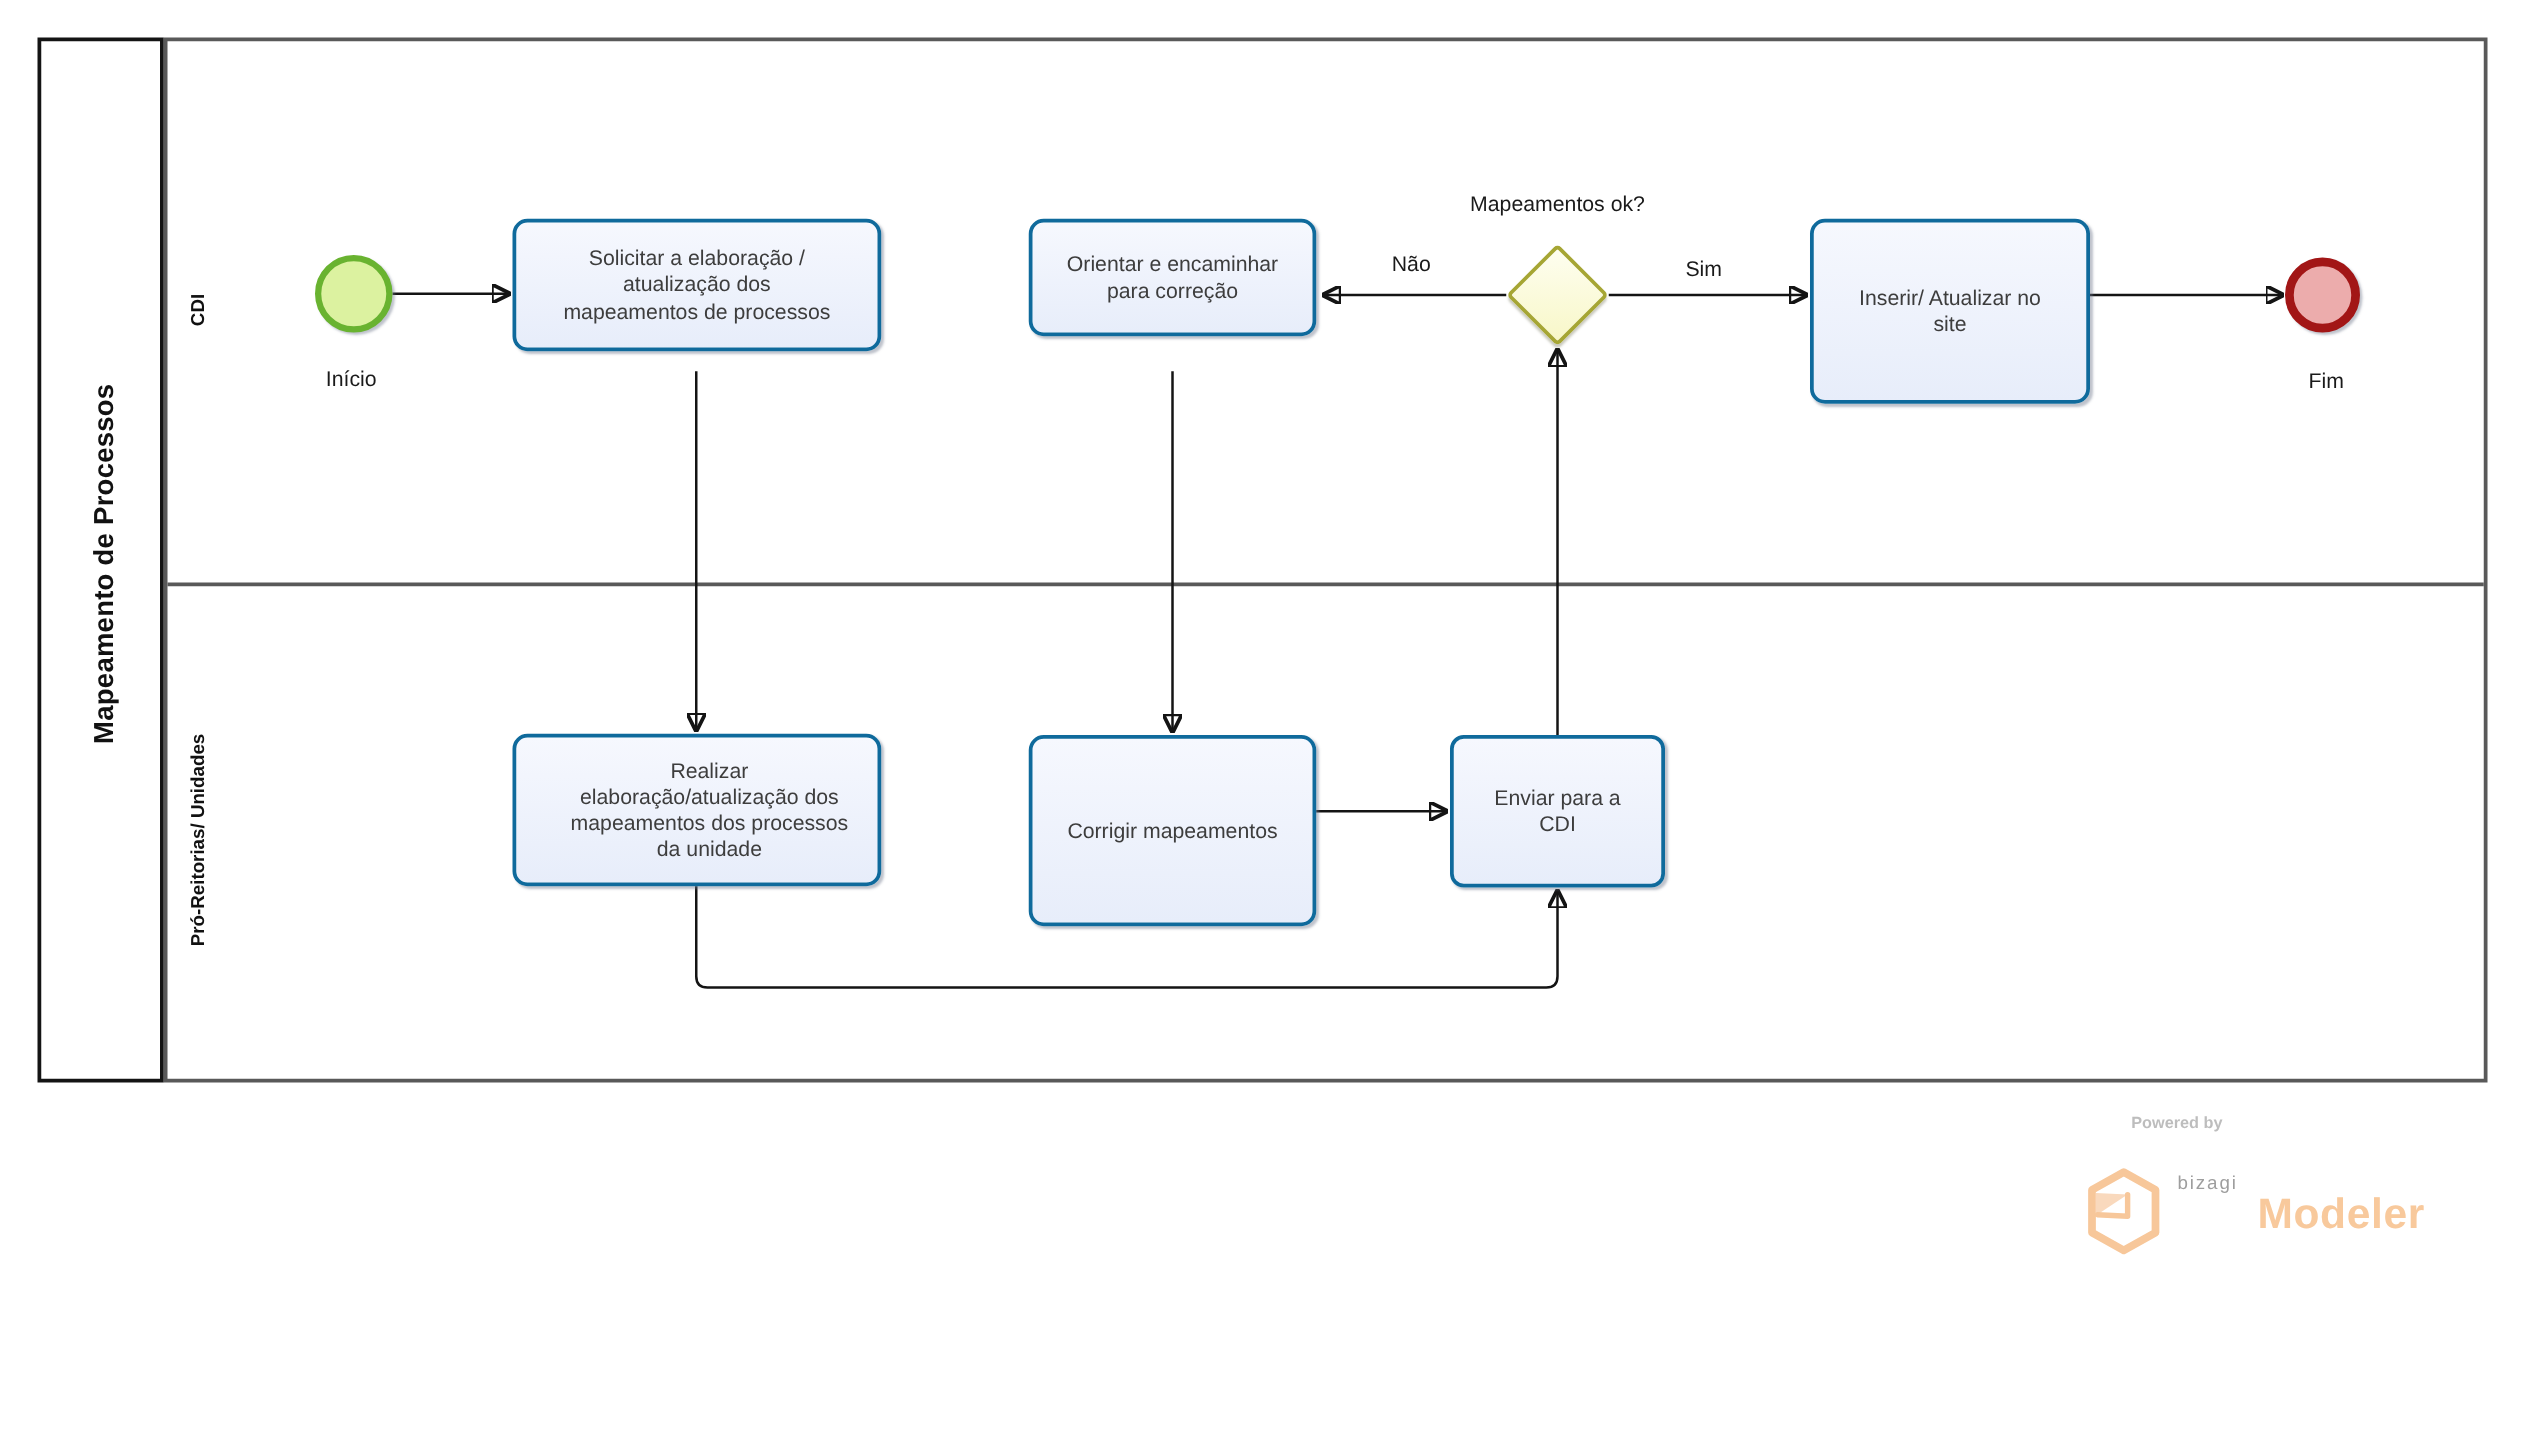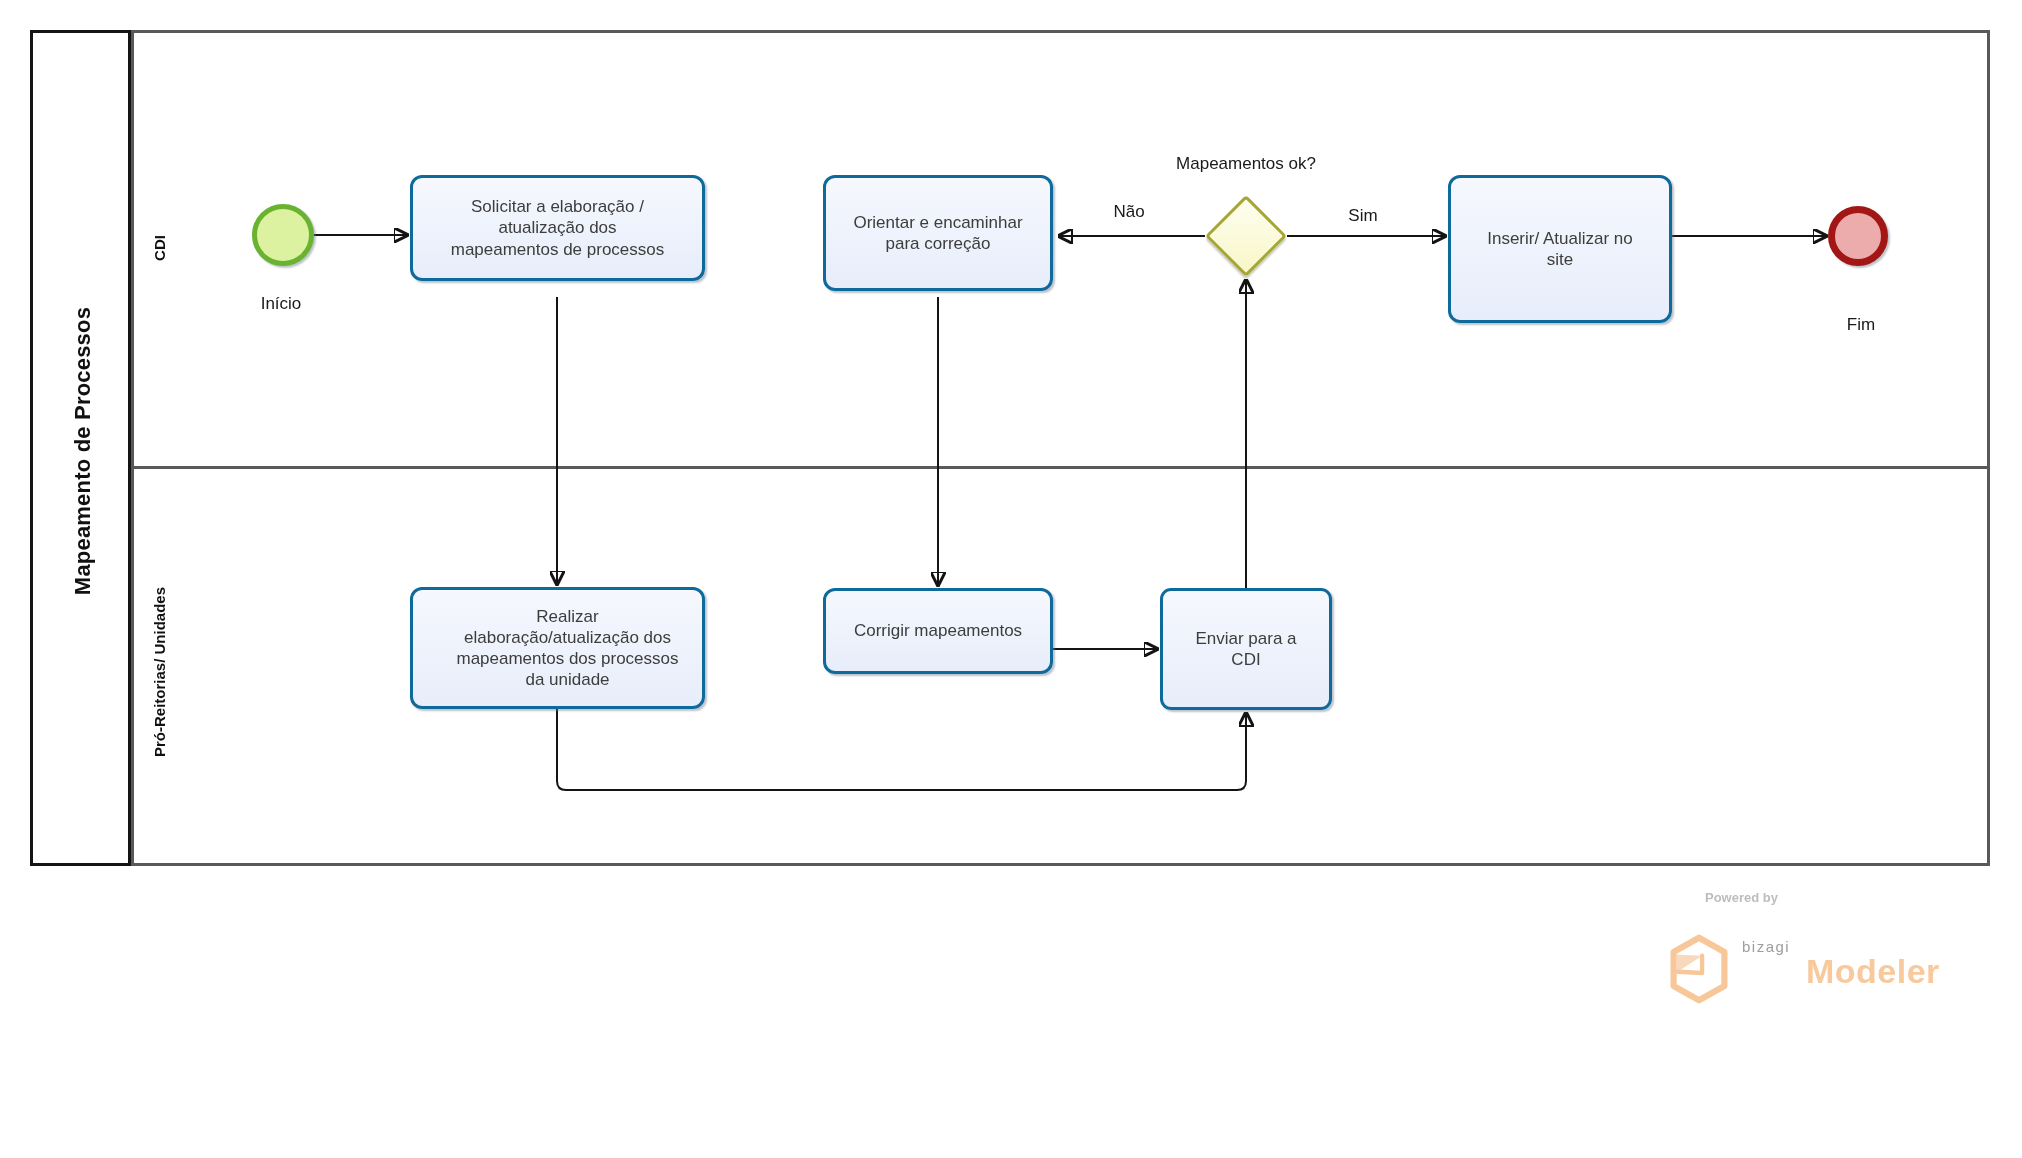--- a/index.html
+++ b/index.html
@@ -79,35 +79,35 @@
     <path d="M1246,588 L1246,280" marker-end="url(#arr)"></path>
     <path d="M1205,236 L1059,236" marker-end="url(#arr)"></path>
     <path d="M1287,236 L1445,236" marker-end="url(#arr)"></path>
     <path d="M1672,236 L1826,236" marker-end="url(#arr)"></path>
   </svg>
 
   <div class="event start" style="left:252px;top:204px;"></div>
   <span class="flow-label" style="left:281px;top:304px;">Início</span>
 
   <div class="event end" style="left:1828px;top:206px;"></div>
-  <span class="flow-label" style="left:1861px;top:305px;margin-top:20px;">Fim</span>
+  <span class="flow-label" style="left:1861px;top:305px;">Fim</span>
 
   <div class="task" style="left:410px;top:175px;width:295px;height:106px;">Solicitar a elaboração /
 atualização dos
 mapeamentos de processos</div>
-  <div class="task" style="left:823px;top:175px;width:230px;height:116px;">Orientar e encaminhar
+  <div class="task" style="left:823px;top:175px;width:230px;height:94px;">Orientar e encaminhar
 para correção</div>
   <div class="task" style="left:1448px;top:175px;width:224px;height:148px;">Inserir/ Atualizar no
 site</div>
 
   <div class="task" style="left:410px;top:587px;width:295px;height:122px;padding-left:28px;">Realizar
 elaboração/atualização dos
 mapeamentos dos processos
 da unidade</div>
-  <div class="task" style="left:823px;top:588px;width:230px;height:86px;">Corrigir mapeamentos</div>
+  <div class="task" style="left:823px;top:588px;width:230px;height:153px;">Corrigir mapeamentos</div>
   <div class="task" style="left:1160px;top:588px;width:172px;height:122px;border-radius:11px;">Enviar para a
 CDI</div>
 
   <div class="gateway" style="left:1217px;top:207px;"></div>
   <span class="flow-label" style="left:1246px;top:164px;">Mapeamentos ok?</span>
   <span class="flow-label" style="left:1129px;top:212px;">Não</span>
   <span class="flow-label" style="left:1363px;top:216px;">Sim</span>
 
   <span class="powered" style="left:1672px;top:890px;margin-left:33px;">Powered by</span>
   <svg class="hexicon" style="left:1668px;top:934px;" width="62" height="70" viewBox="0 0 100 113">

